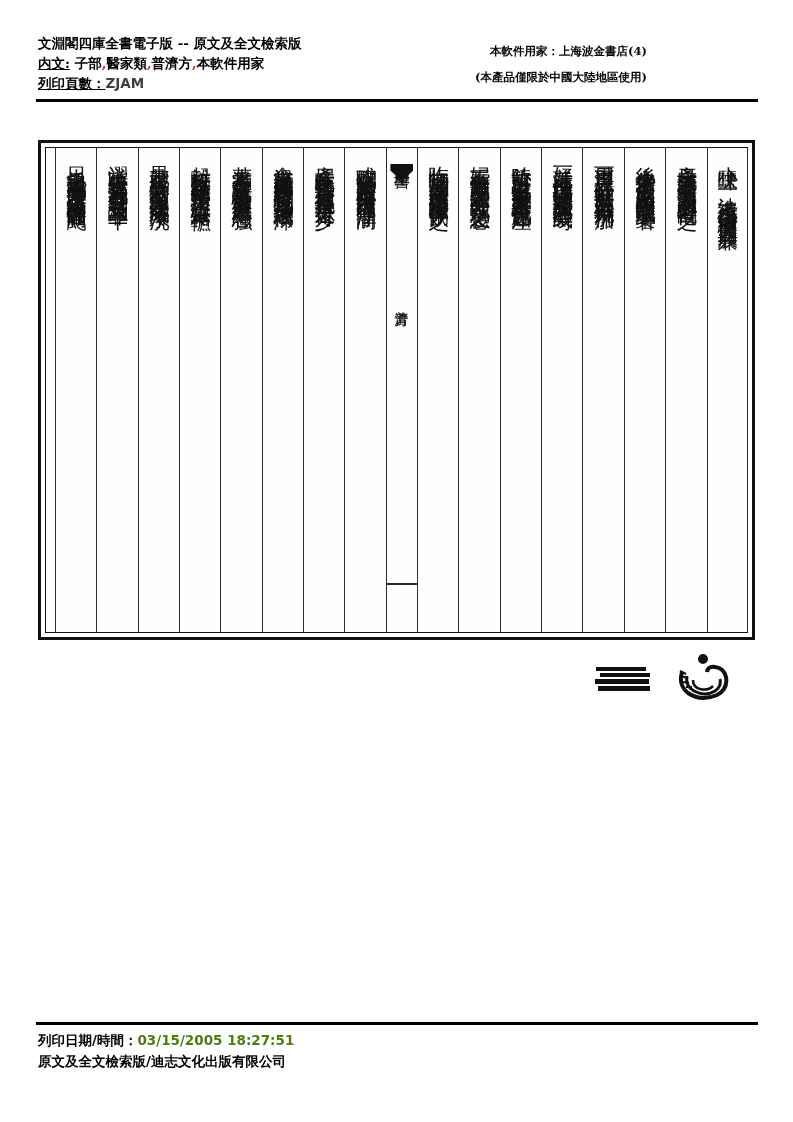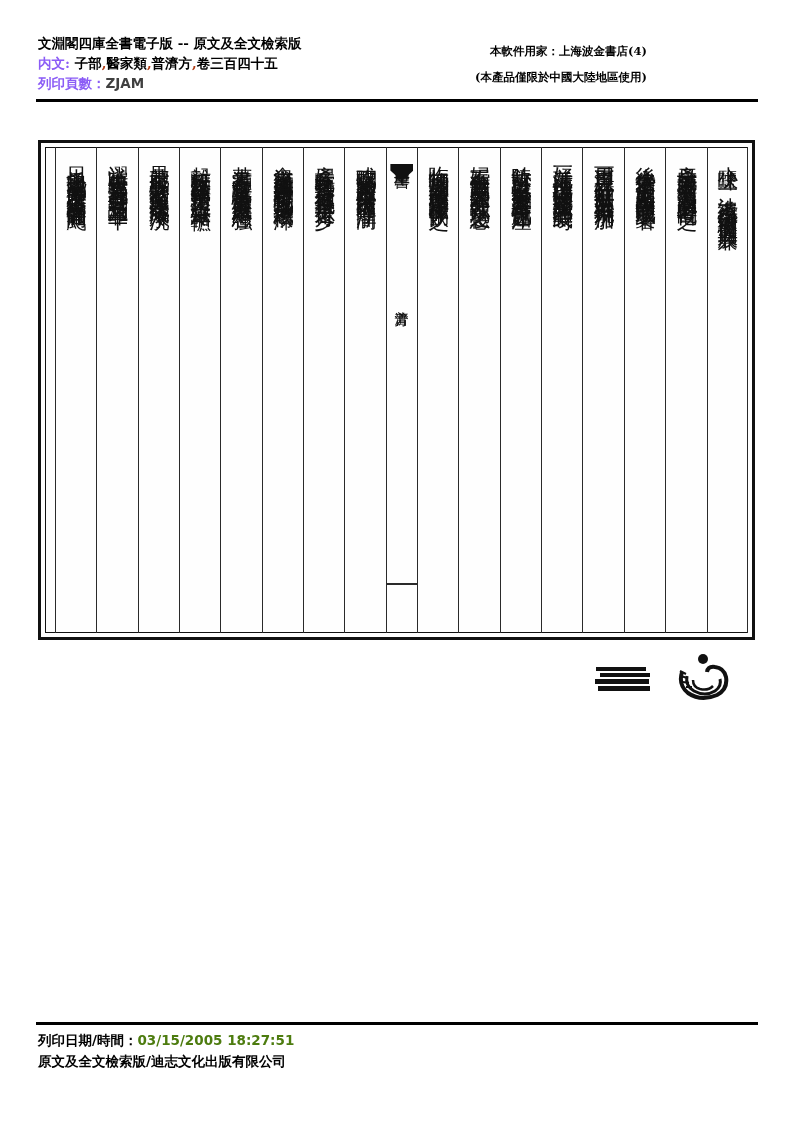--- a/index.html
+++ b/index.html
@@ -29,21 +29,21 @@
     top: 33px;
     line-height: 20px;
   }
   .hdr-line {
     font-size: 13.5px;
     font-weight: bold;
     letter-spacing: 0px;
     white-space: nowrap;
     font-family: "DejaVu Serif", "Liberation Serif", serif;
   }
-  .hdr-line .label { color: #8b5cf6; }
+  .hdr-line .label { color: #000000; text-decoration: underline; }
   .hdr-line .value-blue { color: #404040; font-family: "DejaVu Sans", "Liberation Sans", sans-serif; }
   .hdr-sep { color: #b03a12; }
 
   #header-right {
     position: absolute;
     right: 38px;
     top: 38px;
     text-align: right;
     line-height: 26px;
   }
@@ -226,21 +226,21 @@
 </head>
 <body>
 
 <div id="header">
 
   <div id="header-left">
     <div class="hdr-line">
       <span>文淵閣四庫全書電子版 -- 原文及全文檢索版</span>
     </div>
     <div class="hdr-line">
-      <span class="label">内文:</span><span>&nbsp;</span><span>子部</span><span class="hdr-sep">,</span><span>醫家類</span><span class="hdr-sep">,</span><span>普濟方</span><span class="hdr-sep">,</span><span>卷三百四十五</span>
+      <span class="label">内文:</span><span>&nbsp;</span><span>子部</span><span class="hdr-sep">,</span><span>醫家類</span><span class="hdr-sep">,</span><span>普濟方</span><span class="hdr-sep">,</span><span>本軟件用家</span>
     </div>
     <div class="hdr-line">
       <span class="label">列印頁數：</span><span class="value-blue">ZJAM</span>
     </div>
   </div>
 
   <div id="header-right">
     <div class="hdr-right-line">本軟件用家：上海波金書店(4)</div>
     <div class="hdr-right-line">(本產品僅限於中國大陸地區使用)</div>
   </div>

